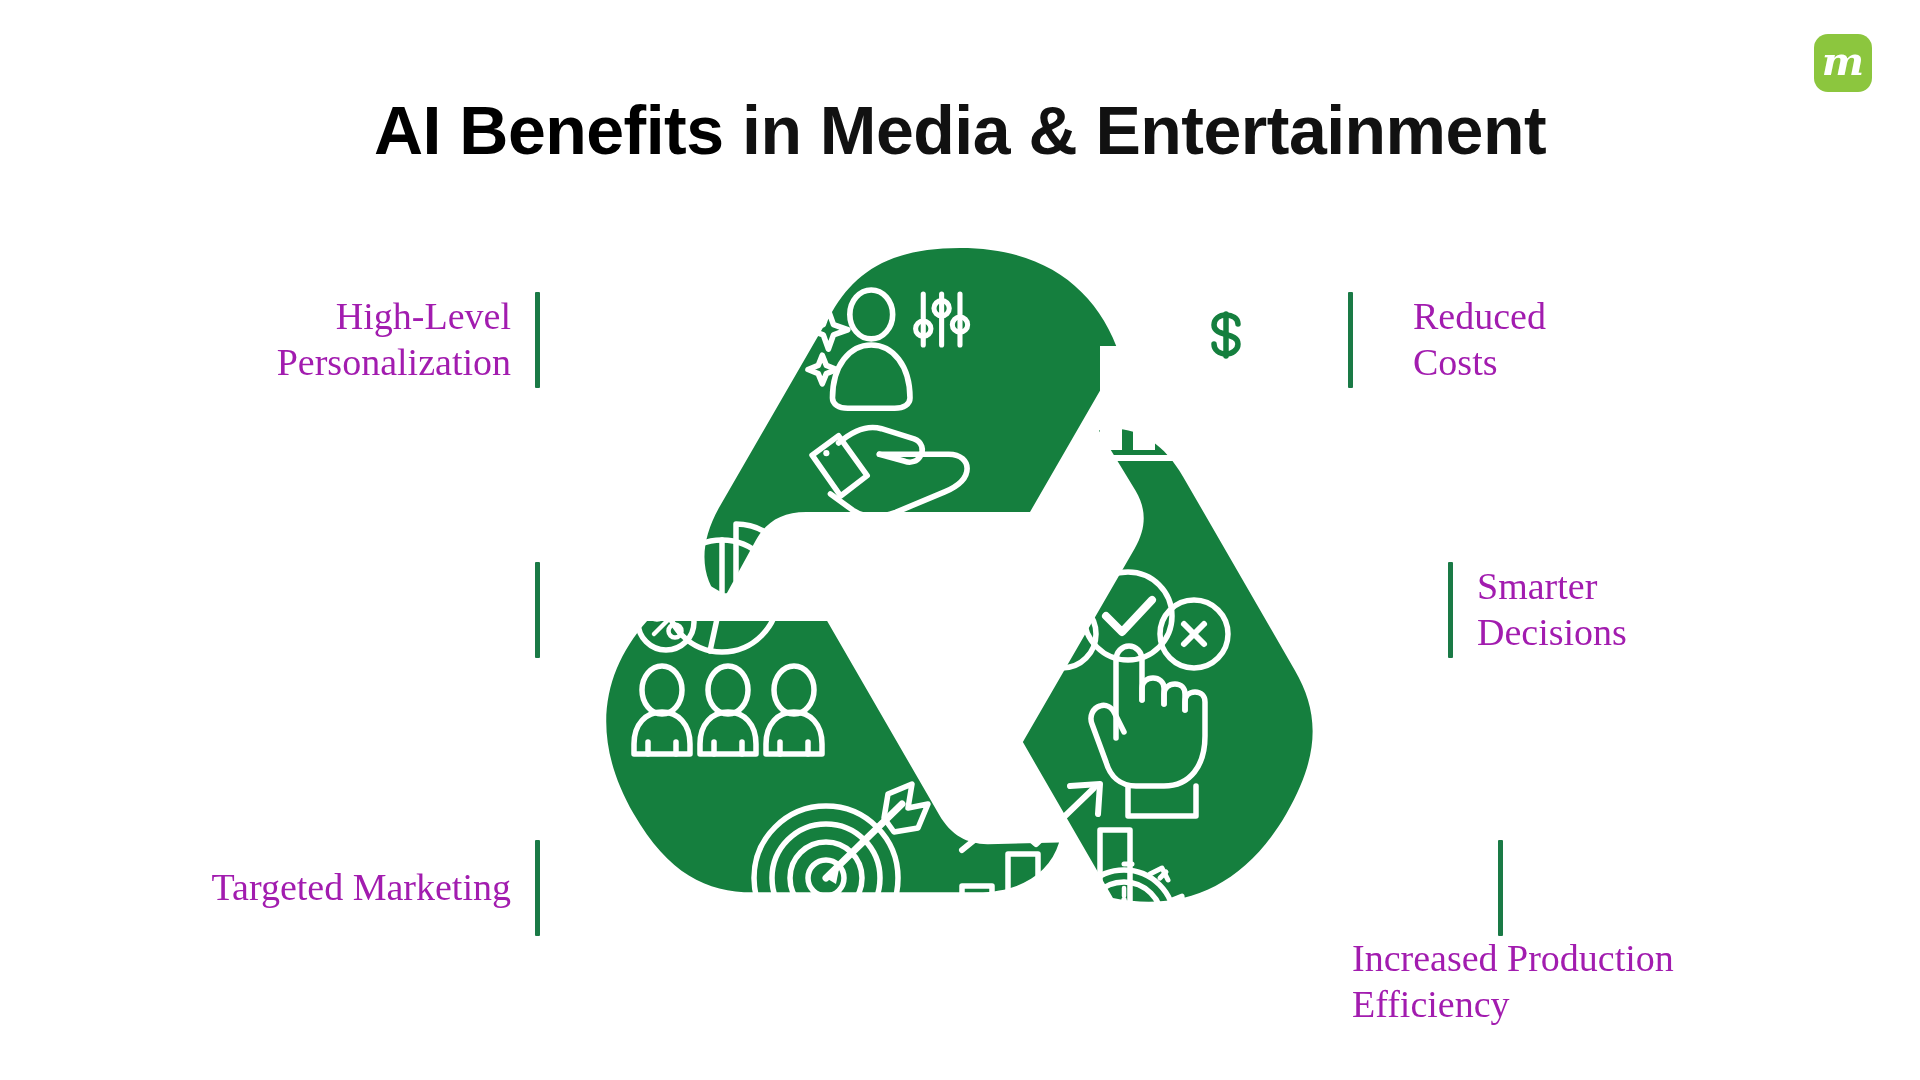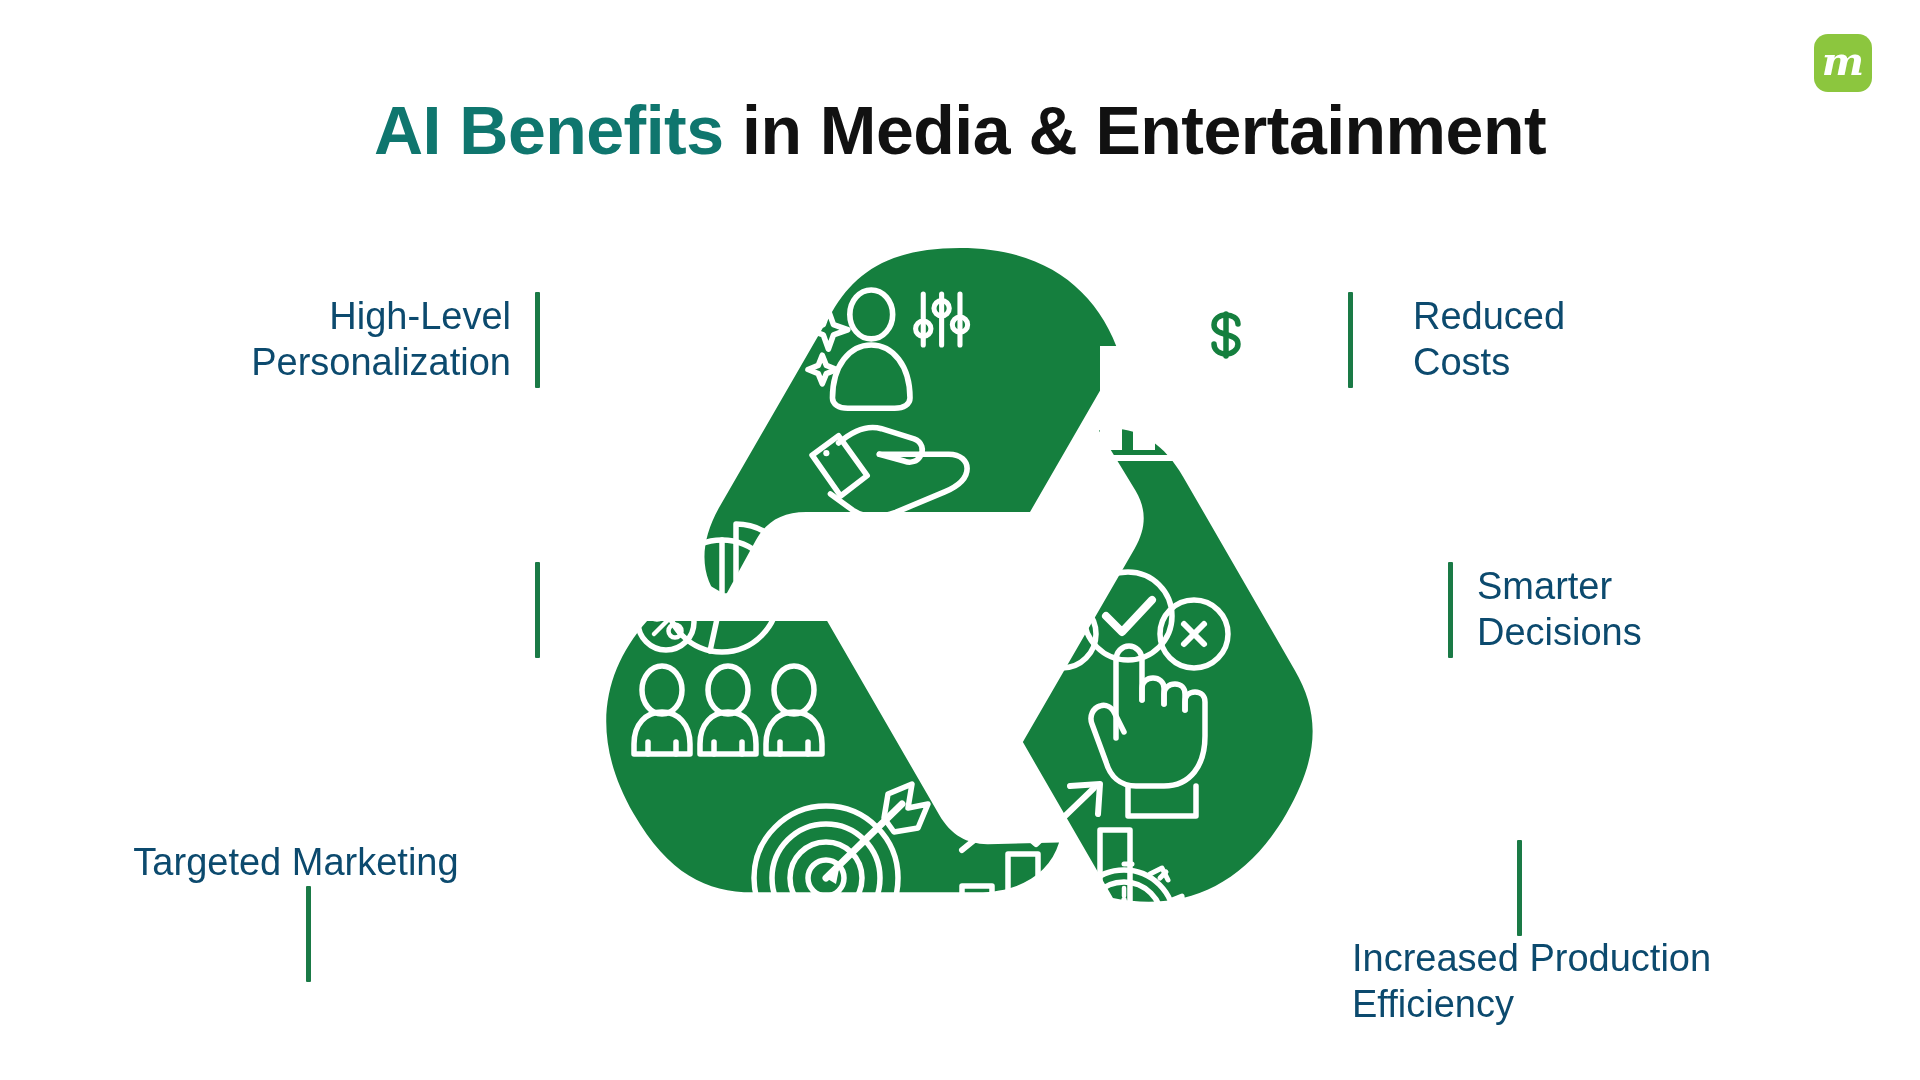--- a/index.html
+++ b/index.html
@@ -48,21 +48,21 @@
     width: 1920px;
     text-align: center;
     font-size: 68px;
     font-weight: 700;
     line-height: 1.06;
     letter-spacing: -0.5px;
     color: #111111;
     padding: 0 300px;
     box-sizing: border-box;
   }
-  #title .accent { color: #0f766e; }
+  #title .accent { color: #000000; }
 
   
   #stage {
     position: absolute;
     left: 0;
     top: 230px;
     width: 1920px;
     height: 790px;
   }
   #cycle-svg {
@@ -74,38 +74,39 @@
     display: block;
   }
 
   
   .label {
     position: absolute;
     display: flex;
     align-items: center;
     font-size: 38px;
     line-height: 1.20;
-    color: #0c4a6e;
+    color: #a21caf;
     white-space: nowrap;
+    font-family: Liberation Serif, serif;
   }
   .label .bar {
     width: 5px;
     border-radius: 1px;
     background: #1a7a46;
     flex: 0 0 auto;
   }
   .label .txt { flex: 0 0 auto; }
 
   .label.left  { justify-content: flex-end; }
   .label.left .txt  { text-align: right;  margin-right: 24px; }
   .label.right .txt { text-align: left;   margin-left: 24px; }
 
   .label.l1 { left: 140px; top: 62px;  }
   .label.l2 { left: 60px;  top: 332px; }
-  .label.l3 { left: 68px;  top: 610px; flex-direction: column; }
+  .label.l3 { left: 60px;  top: 610px; }
   .label.l1 .bar, .label.l2 .bar, .label.l3 .bar { height: 96px; }
 
   .label.r1 { left: 1348px; top: 62px; gap: 36px;  }
   .label.r2 { left: 1448px; top: 332px; }
   .label.r3 { left: 1328px; top: 610px; flex-direction: column; }
   .label.r1 .bar, .label.r2 .bar, .label.r3 .bar { height: 96px; }
 
   .label.l1 { width: 400px; }
   .label.l2 { width: 480px; }
   .label.l3 { width: 480px; }

